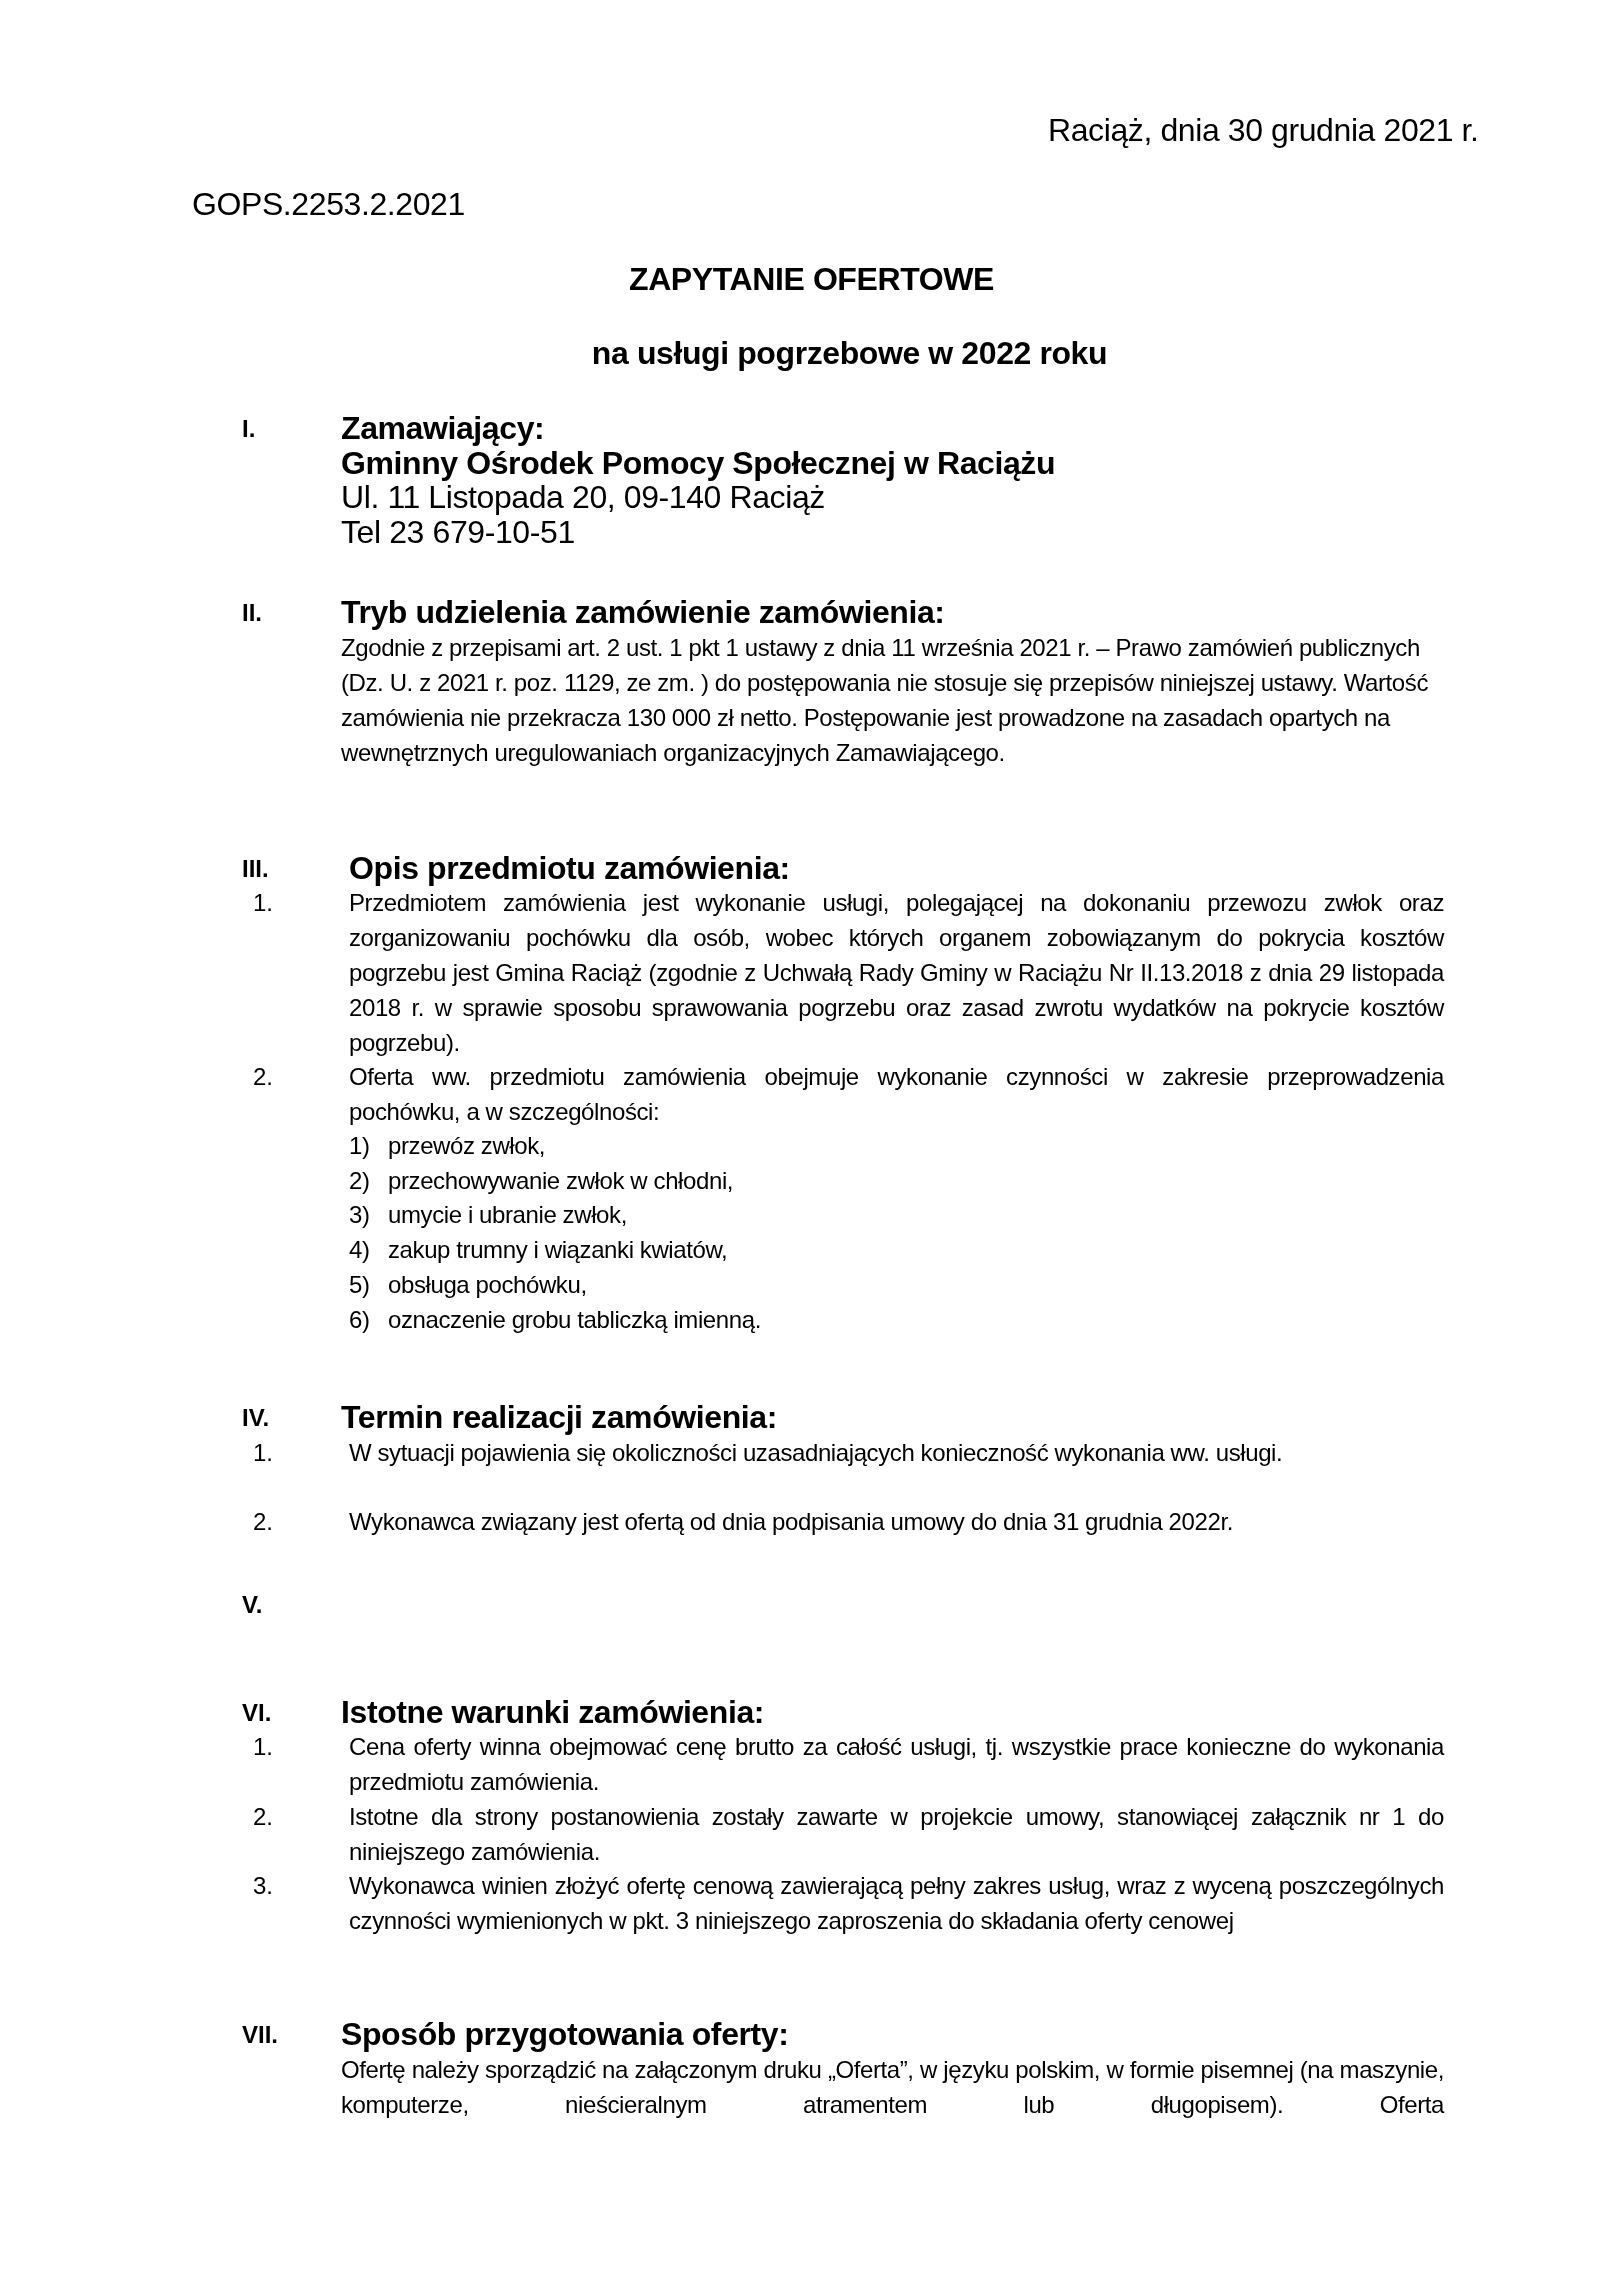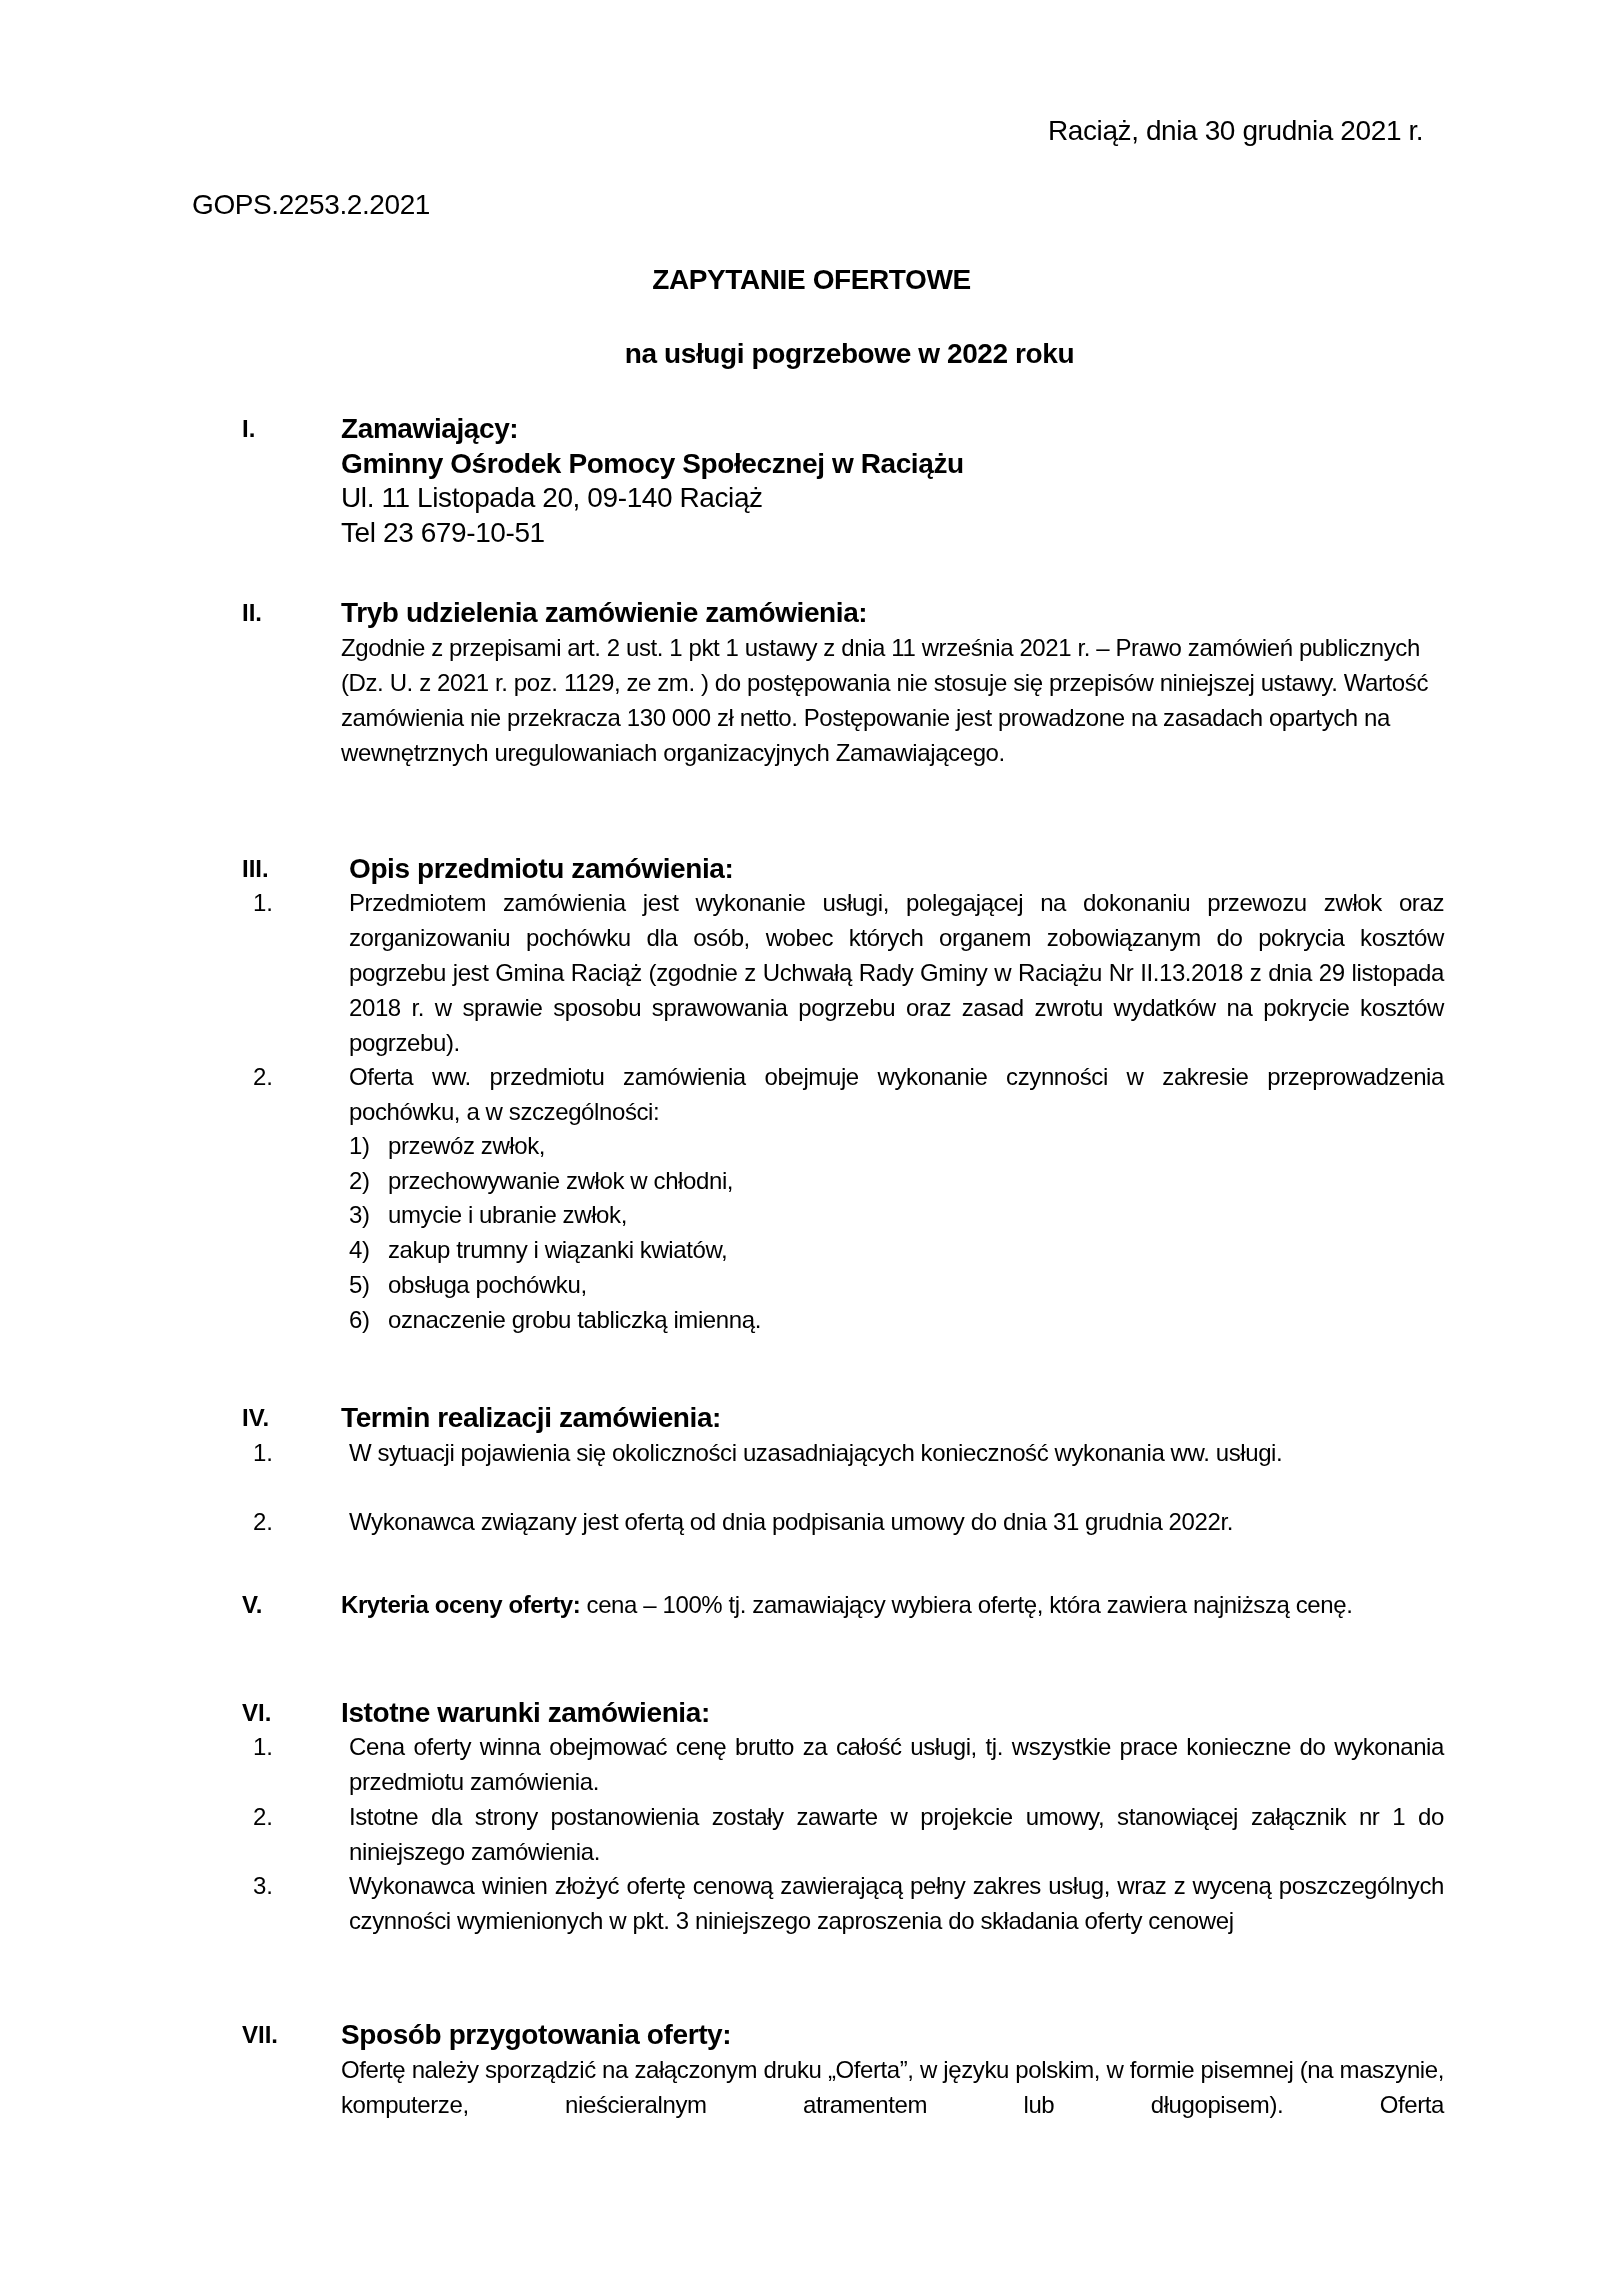--- a/index.html
+++ b/index.html
@@ -1,19 +1,19 @@
 <!DOCTYPE html>
 <html style="font-size:10.5px"><head>
 <meta charset="utf-8">
 <style>
   html, body { margin: 0; padding: 0; background: #ffffff; }
   body { width: 1623px; height: 2295px; position: relative; overflow: hidden;
          font-family: "Liberation Sans", sans-serif; color: #000; }
   .page { position: absolute; left: 0; top: 0; width: 1623px; height: 2295px; }
-  .line { position: absolute; font-size: 28px; line-height: 35px; white-space: nowrap;
+  .line { position: absolute; font-size: 32px; line-height: 35px; white-space: nowrap;
           letter-spacing: -0.4px; }
   .bold { font-weight: bold; }
   .center { left: 0; width: 1623px; text-align: center; }
   .num { position: absolute; left: 242px; font-size: 24px; line-height: 35px; }
   .num.bold { font-weight: bold; }
   .numsub { position: absolute; left: 253px; font-size: 24px; line-height: 35px; }
   .block { position: absolute; left: 341px; width: 1103px; font-size: 24px; line-height: 35px;
            text-align: justify; letter-spacing: -0.4px; }
   .block.in { left: 349px; width: 1095px; }
   .block p { margin: 0; }
@@ -65,23 +65,20 @@
   <div class="numsub" style="top:1435px;">1.</div>
   <div class="block in" style="top:1435px;">
     <p style="text-align-last:left;">W sytuacji pojawienia się okoliczności uzasadniających konieczność wykonania ww. usługi.</p>
   </div>
   <div class="numsub" style="top:1504px;">2.</div>
   <div class="block in" style="top:1504px;">
     <p style="text-align-last:left;">Wykonawca związany jest ofertą od dnia podpisania umowy do dnia 31 grudnia 2022r.</p>
   </div>
 
   <div class="num bold" style="top:1587px;">V.</div>
-  <div class="block" style="top:1587px;">
-    <p style="text-align-last:left;"><span class="bold">Kryteria oceny oferty:</span><span> cena – 100% tj. zamawiający wybiera ofertę, która zawiera najniższą cenę.</span></p>
-  </div>
 
   <div class="num bold" style="top:1695px;">VI.</div>
   <div class="line bold" style="left:341px; top:1695px;">Istotne warunki zamówienia:</div>
   <div class="numsub" style="top:1729px;">1.</div>
   <div class="block in" style="top:1729px;">
     <p style="text-align-last:left;">Cena oferty winna obejmować cenę brutto za całość usługi, tj. wszystkie prace konieczne do wykonania przedmiotu zamówienia.</p>
   </div>
   <div class="numsub" style="top:1799px;">2.</div>
   <div class="block in" style="top:1799px;">
     <p style="text-align-last:left;">Istotne dla strony postanowienia zostały zawarte w projekcie umowy, stanowiącej załącznik nr 1 do niniejszego zamówienia.</p>

